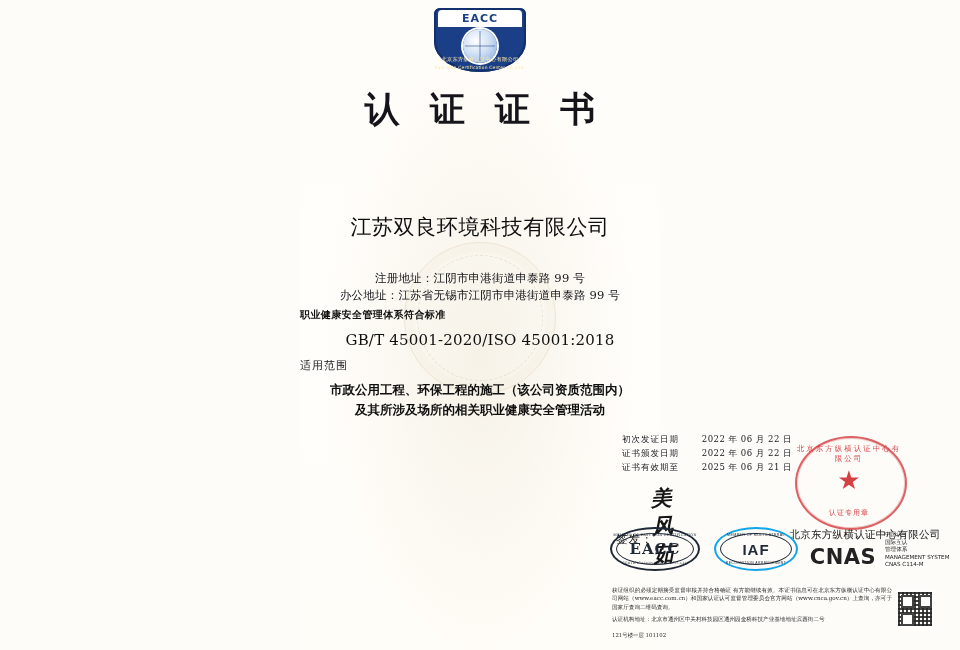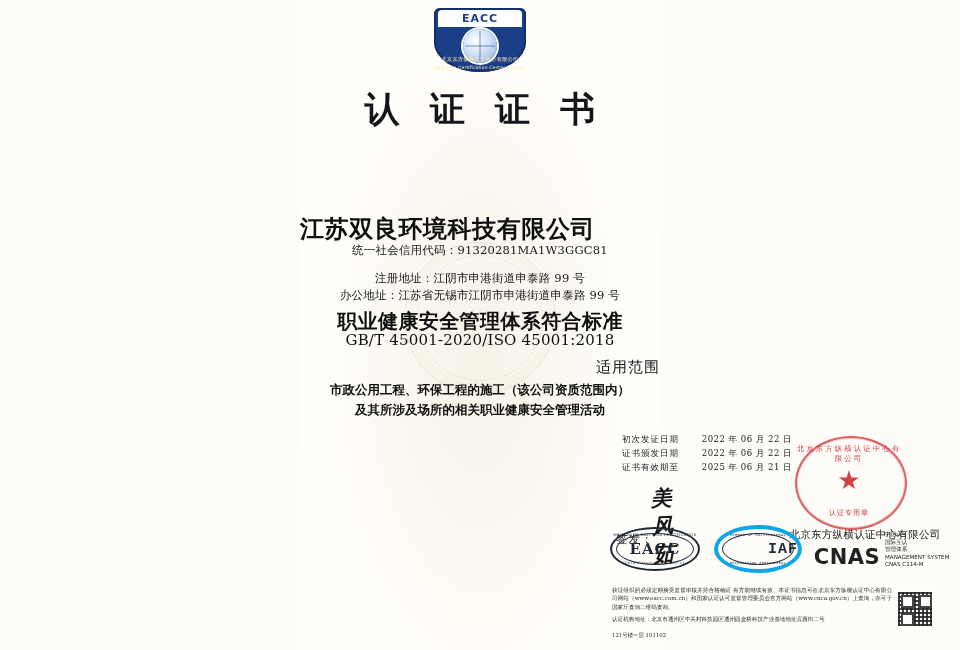--- a/index.html
+++ b/index.html
@@ -94,46 +94,46 @@
     font-family:"DejaVu Serif","Liberation Serif",serif;
     font-size:11.5px;color:#1a1a1a;
   }
 
   .zizhengming{
     position:absolute;left:0;top:186px;width:360px;text-align:center;
     font-family:"DejaVu Serif","Liberation Serif",serif;
     font-size:13px;font-weight:bold;color:#141414;letter-spacing:1px;
   }
   .company{
-    position:absolute;left:0;top:213px;width:360px;text-align:left;
-    font-family:"DejaVu Serif","Liberation Serif",serif;
-    font-size:24px;font-weight:bold;color:#0f0f0f;letter-spacing:.6px;
+    position:absolute;left:0;top:213px;width:360px;text-align:center;
+    font-family:"DejaVu Serif","Liberation Serif",serif;
+    font-size:21px;font-weight:normal;color:#0f0f0f;letter-spacing:.6px;
   }
   .line{
     position:absolute;left:0;width:360px;text-align:center;
     font-family:"DejaVu Serif","Liberation Serif",serif;
     font-size:11.5px;color:#16161a;letter-spacing:.2px;
   }
   .credit{top:243px;}
   .addr1{top:271px;}
   .addr2{top:288px;}
   .std-zh{
-    position:absolute;left:0;top:308px;width:360px;text-align:center;
-    font-family:"DejaVu Serif","Liberation Serif",serif;
-    font-size:20px;font-weight:bold;color:#101010;letter-spacing:.4px;
+    position:absolute;left:0;top:308px;width:360px;text-align:left;
+    font-family:"DejaVu Serif","Liberation Serif",serif;
+    font-size:10px;font-weight:bold;color:#101010;letter-spacing:.4px;
   }
   .std-en{
     position:absolute;left:0;top:331px;width:360px;text-align:center;
     font-family:"DejaVu Serif","Liberation Serif",serif;
     font-size:15px;color:#101010;letter-spacing:.2px;
   }
   .scope-label{
-    position:absolute;left:0;top:358px;width:360px;text-align:right;
-    font-family:"DejaVu Serif","Liberation Serif",serif;
-    font-size:15px;color:#17171a;letter-spacing:1px;
+    position:absolute;left:0;top:358px;width:360px;text-align:left;
+    font-family:"DejaVu Serif","Liberation Serif",serif;
+    font-size:11px;color:#17171a;letter-spacing:1px;
   }
   .scope1{
     position:absolute;left:0;top:382px;width:360px;text-align:center;
     font-family:"DejaVu Serif","Liberation Serif",serif;
     font-size:12.5px;font-weight:bold;color:#101010;
   }
   .scope2{
     position:absolute;left:0;top:402px;width:360px;text-align:center;
     font-family:"DejaVu Serif","Liberation Serif",serif;
     font-size:12.5px;font-weight:bold;color:#101010;
@@ -203,23 +203,23 @@
     border:2px solid #1f2937;
     font-family:"DejaVu Serif","Liberation Serif",serif;
     font-weight:bold;font-size:15px;letter-spacing:1px;color:#1f2937;
   }
   .logo-eacc:before{
     content:"";position:absolute;left:4px;top:4px;right:4px;bottom:4px;
     border-radius:50%;border:1px solid #1f2937;
   }
   .logo-iaf{
     width:80px;height:40px;border-radius:50%;
-    border:4px solid #0ea5e9;
-    font-family:Liberation Mono, monospace;
-    font-weight:bold;font-size:15px;letter-spacing:1px;color:#1f2937;justify-content:flex-end;
+    border:2px solid #0ea5e9;
+    font-family:Liberation Sans, sans-serif;
+    font-weight:bold;font-size:15px;letter-spacing:1px;color:#1f2937;
   }
   .logo-iaf:before{
     content:"";position:absolute;left:4px;top:4px;right:4px;bottom:4px;
     border-radius:50%;border:1px solid #1f2937;
   }
   .logo-iaf .mini{
     position:absolute;left:0;top:4px;width:80px;text-align:center;
     font-size:3.6px;letter-spacing:.4px;font-weight:normal;color:#1f2937;
   }
   .logo-iaf .mini2{
@@ -288,23 +288,20 @@
       <div class="globe"></div>
       <div class="cn">北京东方纵横认证中心有限公司</div>
       <div class="en">East Asia Certification Center Co.,Ltd.</div>
     </div>
 
     <div class="cert-title">认 证 证 书</div>
 
 
     <div class="company">江苏双良环境科技有限公司</div>
 
-    <div class="line credit">
-      <span>统一社会信用代码：</span><span>91320281MA1W3GGC81</span>
-    </div>
 
     <div class="line addr1">注册地址：江阴市申港街道申泰路 99 号</div>
     <div class="line addr2">办公地址：江苏省无锡市江阴市申港街道申泰路 99 号</div>
 
     <div class="std-zh">职业健康安全管理体系符合标准</div>
     <div class="std-en">GB/T 45001-2020/ISO 45001:2018</div>
 
     <div class="scope-label">适用范围</div>
     <div class="scope1">市政公用工程、环保工程的施工（该公司资质范围内）</div>
     <div class="scope2">及其所涉及场所的相关职业健康安全管理活动</div>

